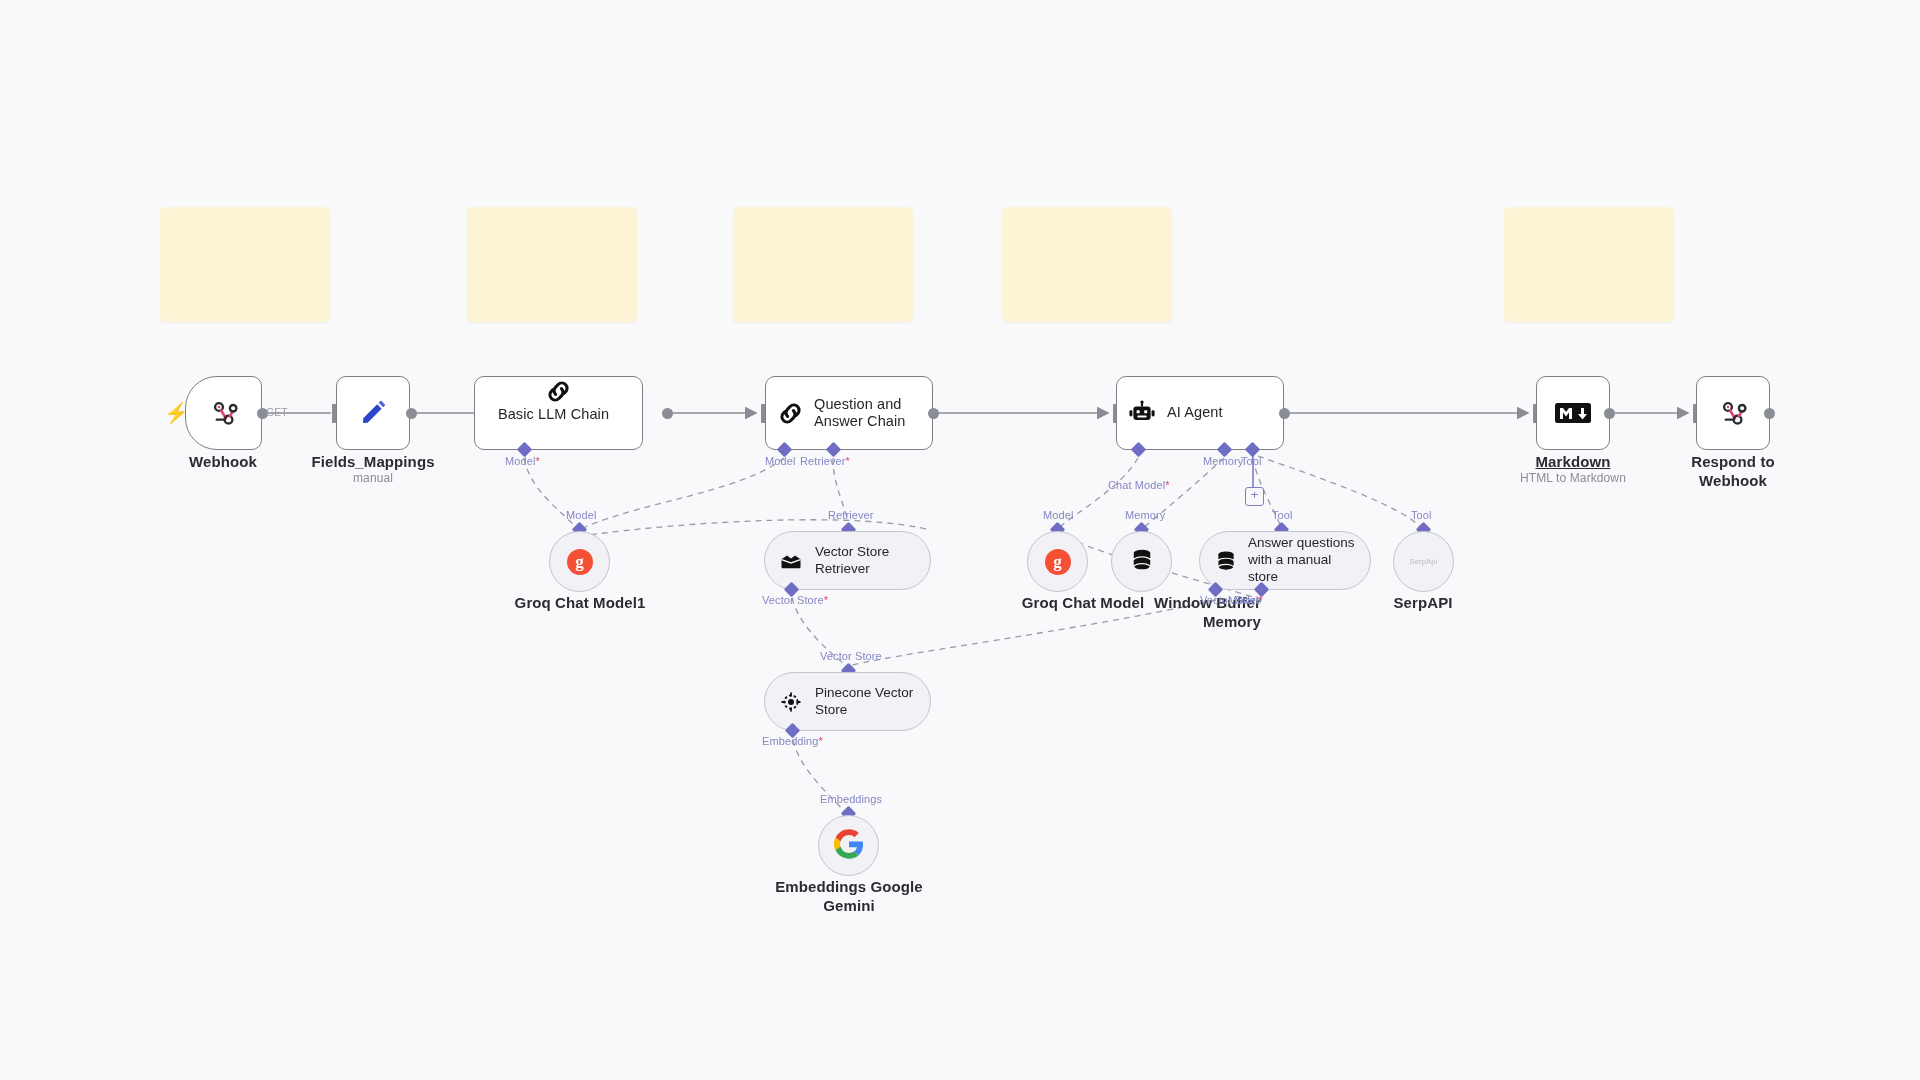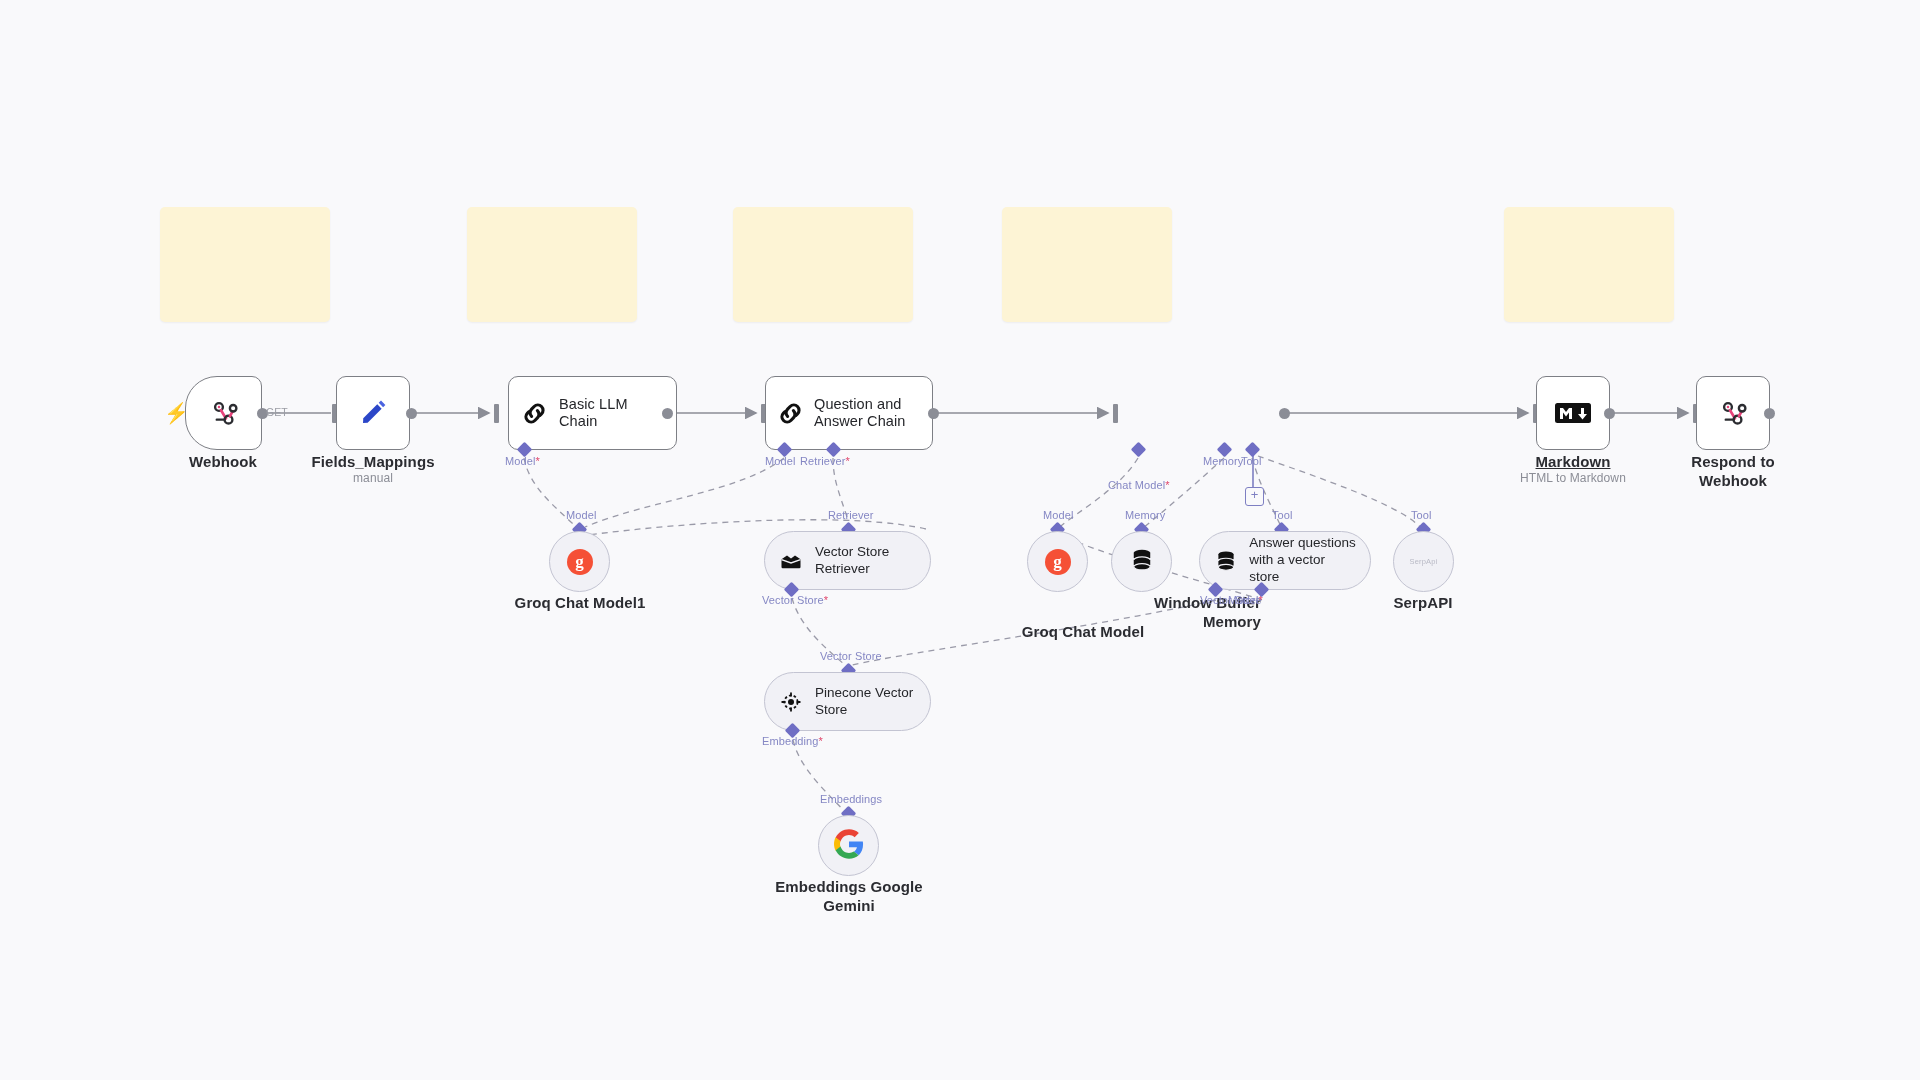--- a/index.html
+++ b/index.html
@@ -161,21 +161,21 @@
         <path d="M4 20 L4.2 16.2 L15.4 5 L18.9 8.6 L7.7 19.8 z" fill="#2b46c8"></path>
         <path d="M16.6 3.8 L18.4 2 L21.9 5.6 L20.1 7.4 z" fill="#4a63e0"></path>
       </svg>
     </span>
   </div>
   <span class="dot-out" style="left:406px;top:408px;"></span>
   <div class="caption" style="left:298px;top:453px;width:150px;">Fields_Mappings</div>
   <div class="subcaption" style="left:298px;top:471px;width:150px;">manual</div>
 
   <span class="bar-in" style="left:494px;top:404px;"></span>
-  <div class="node" style="left:508px;top:376px;width:169px;height:74px;">
+  <div class="node" style="left:474px;top:376px;width:169px;height:74px;flex-direction:column;">
     <span class="ico" style="width:50px;">
       <svg width="29" height="29" viewBox="0 0 24 24" fill="none">
         <path d="M9.6 14.4a4.3 4.3 0 0 1 0-6.1l2.1-2.1a4.3 4.3 0 0 1 6.1 6.1l-1.3 1.3" stroke="#111" stroke-width="2.6" stroke-linecap="round"></path>
         <path d="M14.4 9.6a4.3 4.3 0 0 1 0 6.1l-2.1 2.1a4.3 4.3 0 0 1-6.1-6.1l1.3-1.3" stroke="#111" stroke-width="2.6" stroke-linecap="round"></path>
       </svg>
     </span>
     <span class="ttl">Basic LLM Chain</span>
   </div>
   <span class="dot-out" style="left:662px;top:408px;"></span>
   <span class="diamond" style="left:519px;top:444px;"></span>
@@ -192,20 +192,35 @@
     <span class="ttl" style="white-space:pre-line;">Question and
 Answer Chain</span>
   </div>
   <span class="dot-out" style="left:928px;top:408px;"></span>
   <span class="diamond" style="left:779px;top:444px;"></span>
   <span class="diamond" style="left:828px;top:444px;"></span>
   <span class="portlabel" style="left:765px;top:455px;">Model</span>
   <span class="portlabel" style="left:800px;top:455px;text-align:right;"><span>Retriever</span><span class="req">*</span></span>
 
   <span class="bar-in" style="left:1113px;top:404px;"></span>
+  <div class="node" style="left:1116px;top:376px;width:168px;height:74px;">
+    <span class="ico" style="width:50px;">
+      <svg width="28" height="28" viewBox="0 0 24 24" fill="none">
+        <rect x="4.6" y="6.4" width="14.8" height="11.6" rx="2.6" fill="#111"></rect>
+        <rect x="1.2" y="9.6" width="2.6" height="5.4" rx="1.2" fill="#111"></rect>
+        <rect x="20.2" y="9.6" width="2.6" height="5.4" rx="1.2" fill="#111"></rect>
+        <path d="M12 3.2 v3.2" stroke="#111" stroke-width="1.8"></path>
+        <circle cx="12" cy="2.6" r="1.4" fill="#111"></circle>
+        <rect x="7.4" y="9.6" width="2.6" height="2.6" rx=".5" fill="#fff"></rect>
+        <rect x="13.9" y="9.6" width="2.6" height="2.6" rx=".5" fill="#fff"></rect>
+        <rect x="8" y="14.1" width="8" height="1.7" rx=".8" fill="#fff"></rect>
+      </svg>
+    </span>
+    <span class="ttl">AI Agent</span>
+  </div>
   <span class="dot-out" style="left:1279px;top:408px;"></span>
   <span class="diamond" style="left:1133px;top:444px;"></span>
   <span class="diamond" style="left:1219px;top:444px;"></span>
   <span class="diamond" style="left:1247px;top:444px;"></span>
   <span class="portlabel" style="left:1108px;top:455px;margin-top:24px;"><span>Chat Model</span><span class="req">*</span></span>
   <span class="portlabel" style="left:1203px;top:455px;">Memory</span>
   <span class="portlabel" style="left:1241px;top:455px;">Tool</span>
   <div class="plusbtn" style="left:1245px;top:487px;">+</div>
 
   <span class="bar-in" style="left:1533px;top:404px;"></span>
@@ -259,21 +274,21 @@
 Retriever</span>
   </div>
   <span class="diamond" style="left:786px;top:584px;"></span>
   <span class="portlabel" style="left:762px;top:594px;"><span>Vector Store</span><span class="req">*</span></span>
 
   <span class="portlabel" style="left:1043px;top:509px;">Model</span>
   <span class="diamond" style="left:1052px;top:524px;"></span>
   <div class="subnode circle" style="left:1027px;top:531px;width:61px;height:61px;">
     <span class="groq">g</span>
   </div>
-  <div class="caption" style="left:1003px;top:594px;width:160px;margin-top:29px;">Groq Chat Model</div>
+  <div class="caption" style="left:1003px;top:594px;width:160px;">Groq Chat Model</div>
 
   <span class="portlabel" style="left:1125px;top:509px;">Memory</span>
   <span class="diamond" style="left:1136px;top:524px;"></span>
   <div class="subnode circle" style="left:1111px;top:531px;width:61px;height:61px;">
     <span class="ico">
       <svg width="26" height="26" viewBox="0 0 24 24">
         <ellipse cx="12" cy="5.4" rx="7.6" ry="2.9" fill="#111"></ellipse>
         <path d="M4.4 5.4 v4 a7.6 2.9 0 0 0 15.2 0 v-4 z" fill="#111"></path>
         <ellipse cx="12" cy="12.1" rx="7.6" ry="2.9" fill="#111" stroke="#f1f1f6" stroke-width="1.1"></ellipse>
         <path d="M4.4 12.1 v4 a7.6 2.9 0 0 0 15.2 0 v-4 z" fill="#111"></path>
@@ -290,21 +305,21 @@
     <span class="ico" style="width:26px;display:flex;align-items:center;">
       <svg width="24" height="24" viewBox="0 0 24 24">
         <ellipse cx="12" cy="5.4" rx="7.6" ry="2.9" fill="#111"></ellipse>
         <path d="M4.4 5.4 v4 a7.6 2.9 0 0 0 15.2 0 v-4 z" fill="#111"></path>
         <ellipse cx="12" cy="12.1" rx="7.6" ry="2.9" fill="#111" stroke="#f1f1f6" stroke-width="1.1"></ellipse>
         <path d="M4.4 12.1 v4 a7.6 2.9 0 0 0 15.2 0 v-4 z" fill="#111"></path>
         <ellipse cx="12" cy="18.3" rx="7.6" ry="2.9" fill="#111" stroke="#f1f1f6" stroke-width="1.1"></ellipse>
       </svg>
     </span>
     <span class="stl" style="white-space:pre-line;">Answer questions
-with a vector store</span>
+with a manual store</span>
   </div>
   <span class="diamond" style="left:1210px;top:584px;"></span>
   <span class="diamond" style="left:1256px;top:584px;"></span>
   <span class="portlabel" style="left:1200px;top:594px;">Vector Store</span>
   <span class="portlabel" style="left:1228px;top:594px;"><span>Model</span><span class="req">*</span></span>
 
   <span class="portlabel" style="left:1411px;top:509px;">Tool</span>
   <span class="diamond" style="left:1418px;top:524px;"></span>
   <div class="subnode circle" style="left:1393px;top:531px;width:61px;height:61px;">
     <span class="serp">SerpApi</span>

